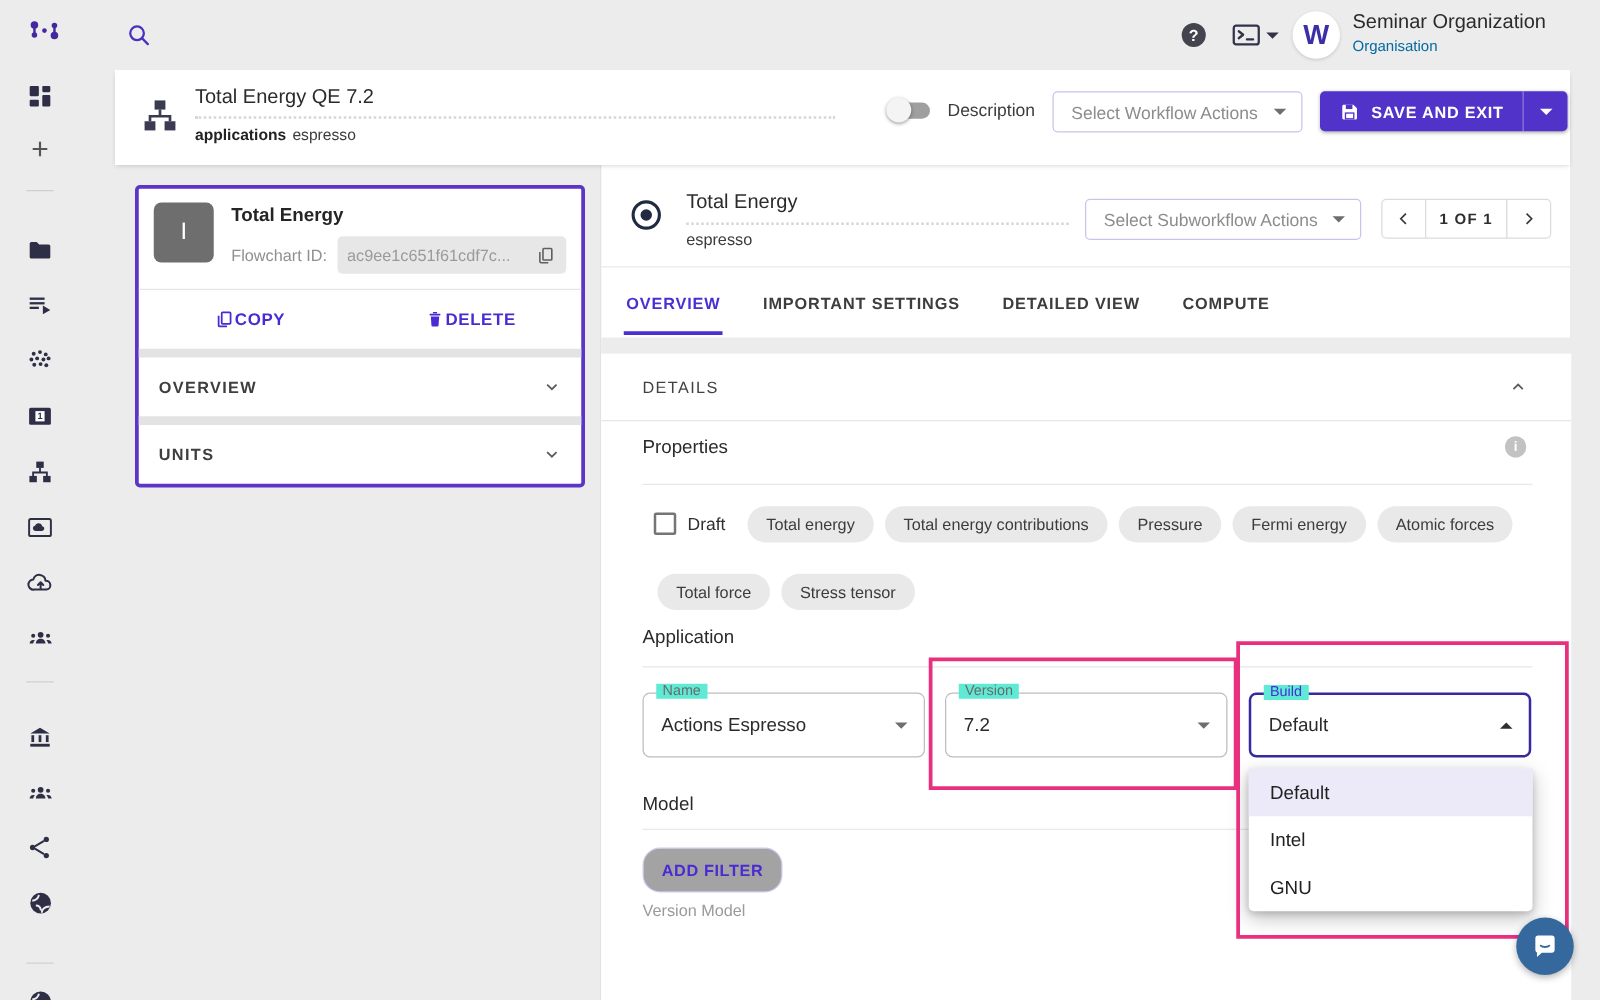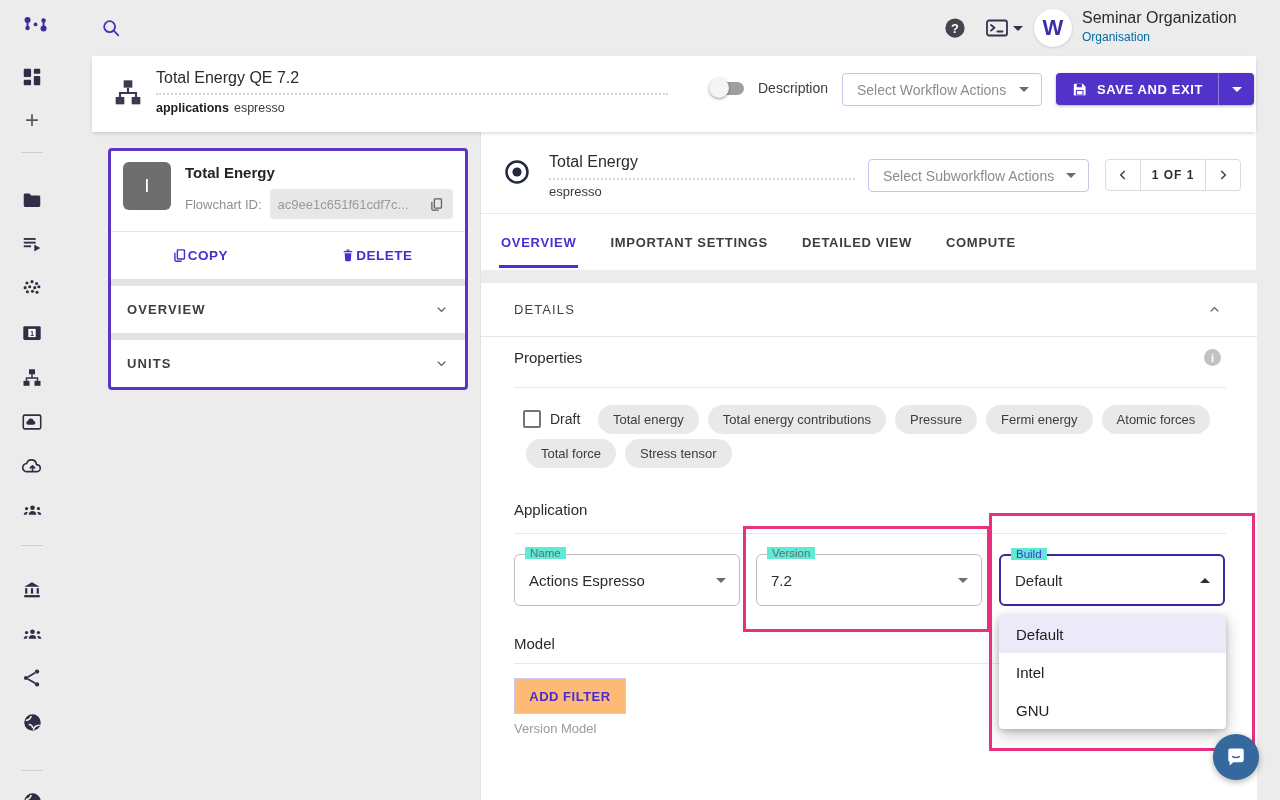--- a/index.html
+++ b/index.html
@@ -96,22 +96,22 @@
             display:flex;align-items:center;justify-content:center}
   .field{position:absolute;height:52px;border:1px solid #bdbdbd;border-radius:6px;background:#fff;box-sizing:border-box;
          display:flex;align-items:center;justify-content:space-between;padding:0 13px 0 14px}
   .field .flabel{position:absolute;top:-8px;left:10px;background:#5eead4;padding:0 5px;font-size:11.5px;color:#6b6b6b}
   .field .fvalue{font-size:15px;color:#2b2b2b}
   .field.focused{border:2px solid #37299e}
   .field.focused .flabel{color:#4730d4;font-weight:500}
   .menu{position:absolute;background:#fff;border-radius:4px;box-shadow:0 5px 16px rgba(0,0,0,.25),0 2px 5px rgba(0,0,0,.15);z-index:20}
   .menu .mi{height:38px;display:flex;align-items:center;padding:0 17px;font-size:15px;color:#212121}
   .menu .mi.sel{background:#eceaf8}
-  .btn-outline{position:absolute;display:flex;align-items:center;justify-content:center;border:1px solid #cfc9ee;border-radius:0;
-               color:#4a2bd2;font-size:13px;font-weight:700;letter-spacing:.5px;background:#fdba74}
+  .btn-outline{position:absolute;display:flex;align-items:center;justify-content:center;border:1px solid #cfc9ee;border-radius:14px;
+               color:#4a2bd2;font-size:13px;font-weight:700;letter-spacing:.5px;background:#a3a3a3}
   .muted-label{font-size:13px;color:#9a9a9a}
   .filled-select{position:absolute;height:42px;background:#f2f2f2;border-bottom:1px solid #8a8a8a;border-radius:4px 4px 0 0;
                  display:flex;align-items:center;justify-content:space-between;padding:0 14px;box-sizing:border-box;
                  font-size:15px;color:#2b2b2b}
   .pink-box{position:absolute;border:3px solid #e8307f;z-index:30;pointer-events:none}
 
   #chat{position:absolute;left:1213px;top:734px;width:46px;height:46px;border-radius:50%;background:#35699e;z-index:40;
         display:flex;align-items:center;justify-content:center;box-shadow:0 2px 6px rgba(0,0,0,.3)}
 </style>
 </head>
@@ -434,21 +434,21 @@
       <div class="abs checkbox" style="left:42px;top:127px"></div>
       <div class="abs draft-label" style="left:69px;top:128px">Draft</div>
 
       <div class="chip-row" style="left:117px;top:122px">
         <span class="chip">Total energy</span>
         <span class="chip">Total energy contributions</span>
         <span class="chip">Pressure</span>
         <span class="chip">Fermi energy</span>
         <span class="chip">Atomic forces</span>
       </div>
-      <div class="chip-row" style="left:45px;top:156px">
+      <div class="chip-row" style="left:45px;top:176px">
         <span class="chip">Total force</span>
         <span class="chip">Stress tensor</span>
       </div>
 
       <div class="abs sec-title" style="left:33px;top:218px">Application</div>
       <div class="hr" style="top:250px"></div>
 
       <div class="field" style="left:33px;top:271px;width:226px">
         <span class="flabel">Name</span>
         <span class="fvalue">Actions Espresso</span>

